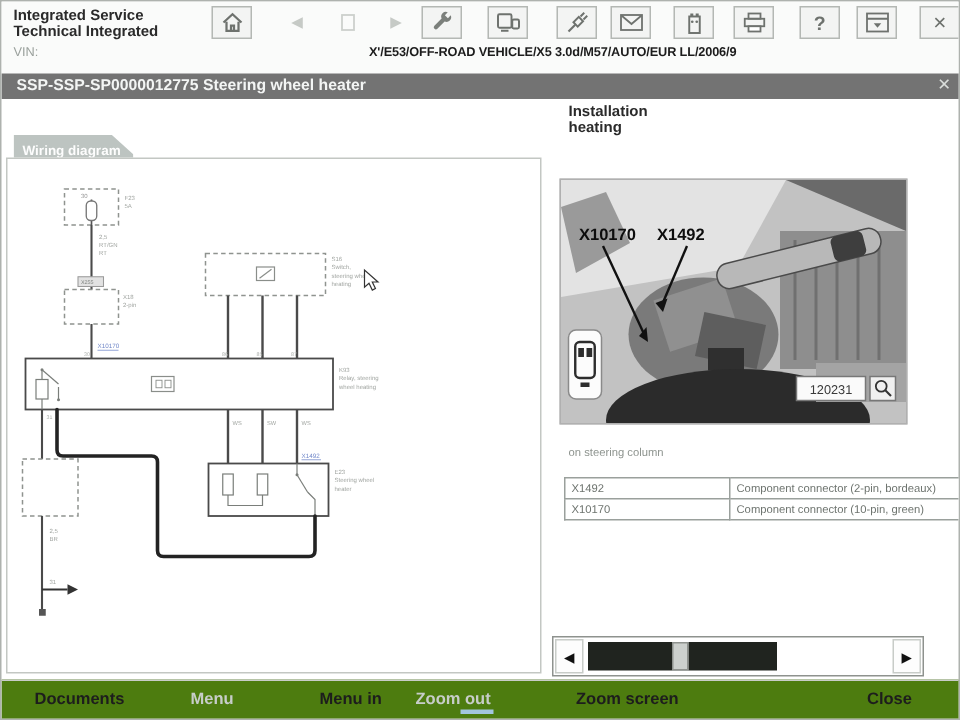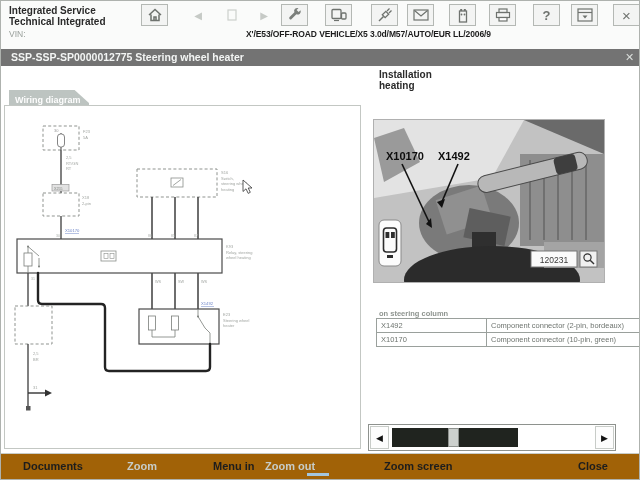--- a/index.html
+++ b/index.html
@@ -38,40 +38,40 @@
   
   .diagram-panel { position:absolute; left:3px; top:104px; width:357px; height:344px;
                    background:#fff; border:1px solid #c3c7c3; }
   .diagram-panel svg { display:block; }
 
   
   .install-heading { position:absolute; left:378px; top:68px; font-size:10px; font-weight:bold;
                      color:#2a2a2a; line-height:11px; }
   .photo { position:absolute; left:372px; top:118px; width:232px; height:164px;
            border:1px solid #b0b0b0; background:#c2c2c2; }
-  .tbl-caption { position:absolute; left:378px; top:308px; font-size:7.5px; color:#8e948f;font-weight:bold; }
+  .tbl-caption { position:absolute; left:378px; top:296px; font-size:7.5px; color:#8e948f; }
   .conn-table { position:absolute; left:375px; top:317px; width:372px; border-collapse:collapse; }
   .conn-table td { border:1px solid #9aa09c; background:#fff; height:14px; font-size:7.5px;
                    color:#6e746f; padding:0 4px; white-space:nowrap; }
   .conn-table td.c1 { width:110px; }
 
   
   .hscroll { position:absolute; left:367px; top:423px; width:248px; height:27px;
              border:1px solid #8e928e; background:#fff; }
   .hs-btn { position:absolute; top:1px; width:19px; height:23px; background:#fdfdfd;
             border:1px solid #c8ccc8; font-size:9px; color:#111; text-align:center;
             line-height:23px; }
   .hs-left { left:1px; } .hs-right { right:1px; }
   .hs-fill { position:absolute; left:23px; top:3px; width:126px; height:19px; background:#20241f; }
   .hs-thumb { position:absolute; left:79px; top:3px; width:11px; height:19px; background:#ccd0cd;
               border:1px solid #8e928e; }
 
   
   .bottom-bar { position:absolute; left:0; top:452px; width:640px; height:28px;
-                background:#a16207; border-top:1px solid #c8ccc8; }
+                background:#4d7c0f; border-top:1px solid #c8ccc8; }
   .bb-btn { position:absolute; top:6px; font-size:11px; font-weight:bold; color:#1d1d1d; }
   .bb-btn.disabled { color:#c7cdc9; }
   .bb-underline { position:absolute; left:306px; top:19px; width:22px; height:3px; background:#a3c6de; }
 
   text { font-family:"Liberation Sans", sans-serif; }
 </style>
 </head>
 <body>
 
 <div class="screen">
@@ -355,21 +355,21 @@
 
   <div class="hscroll">
     <div class="hs-btn hs-left">◀</div>
     <div class="hs-fill"></div>
     <div class="hs-thumb"></div>
     <div class="hs-btn hs-right">▶</div>
   </div>
 
   <div class="bottom-bar">
     <span class="bb-btn" style="left:22px">Documents</span>
-    <span class="bb-btn disabled" style="left:126px">Zoom</span>
+    <span class="bb-btn disabled" style="left:126px">Menu</span>
     <span class="bb-btn" style="left:212px">Menu in</span>
-    <span class="bb-btn disabled" style="left:264px">Zoom out</span>
+    <span class="bb-btn disabled" style="left:276px">Zoom out</span>
     <span class="bb-btn" style="left:383px">Zoom screen</span>
     <span class="bb-btn" style="left:577px">Close</span>
     <div class="bb-underline"></div>
   </div>
 
 </div>
 
 </body></html>

